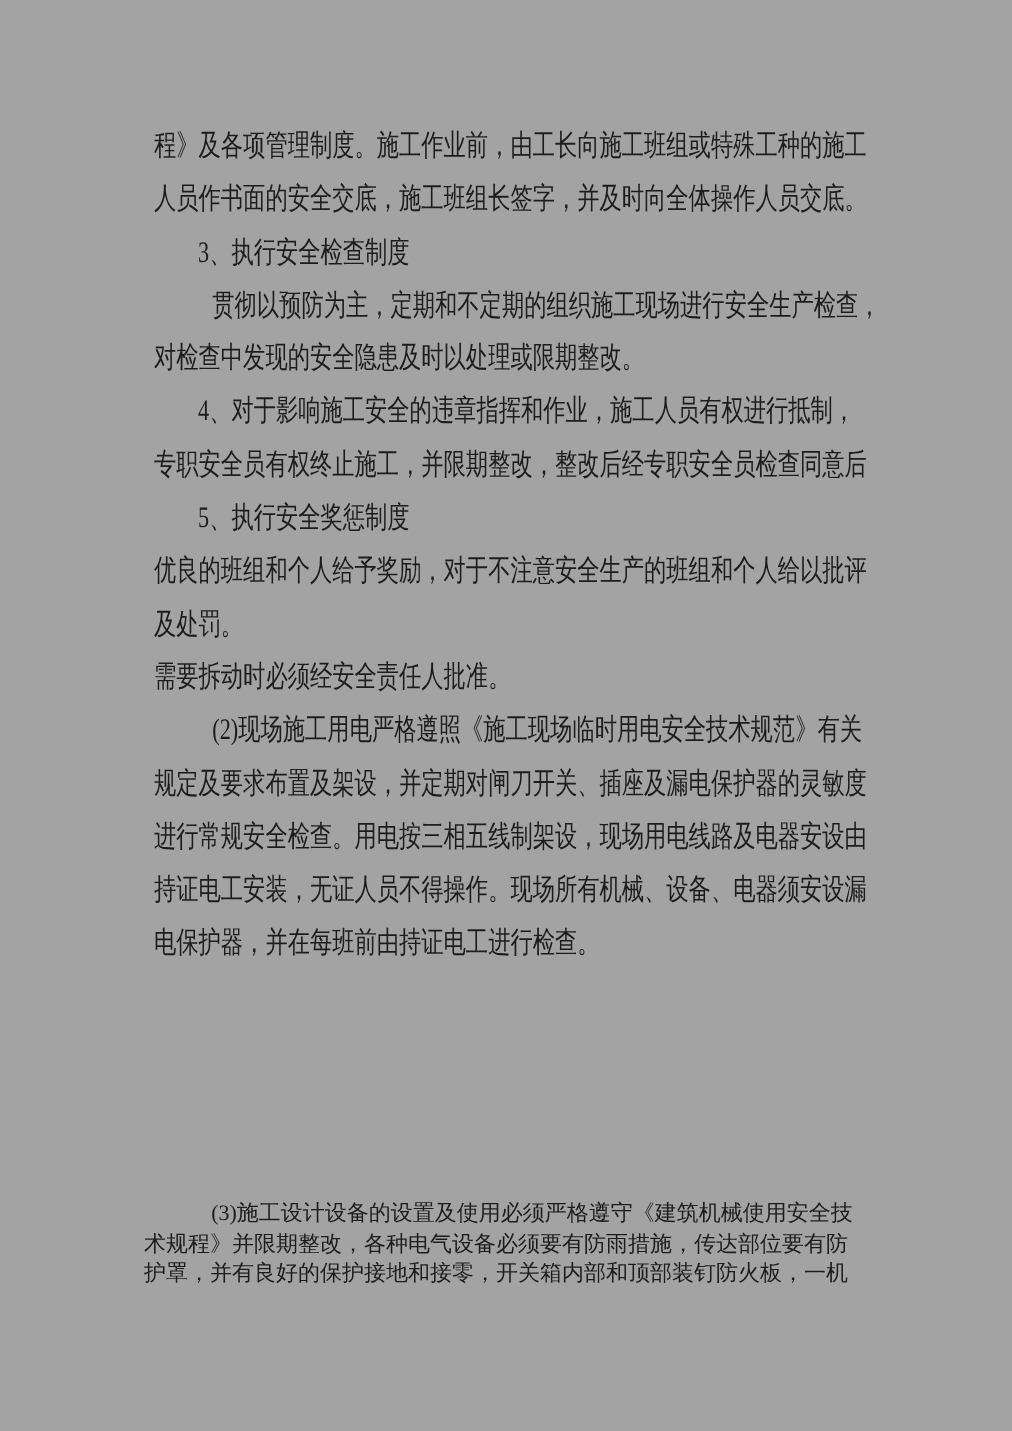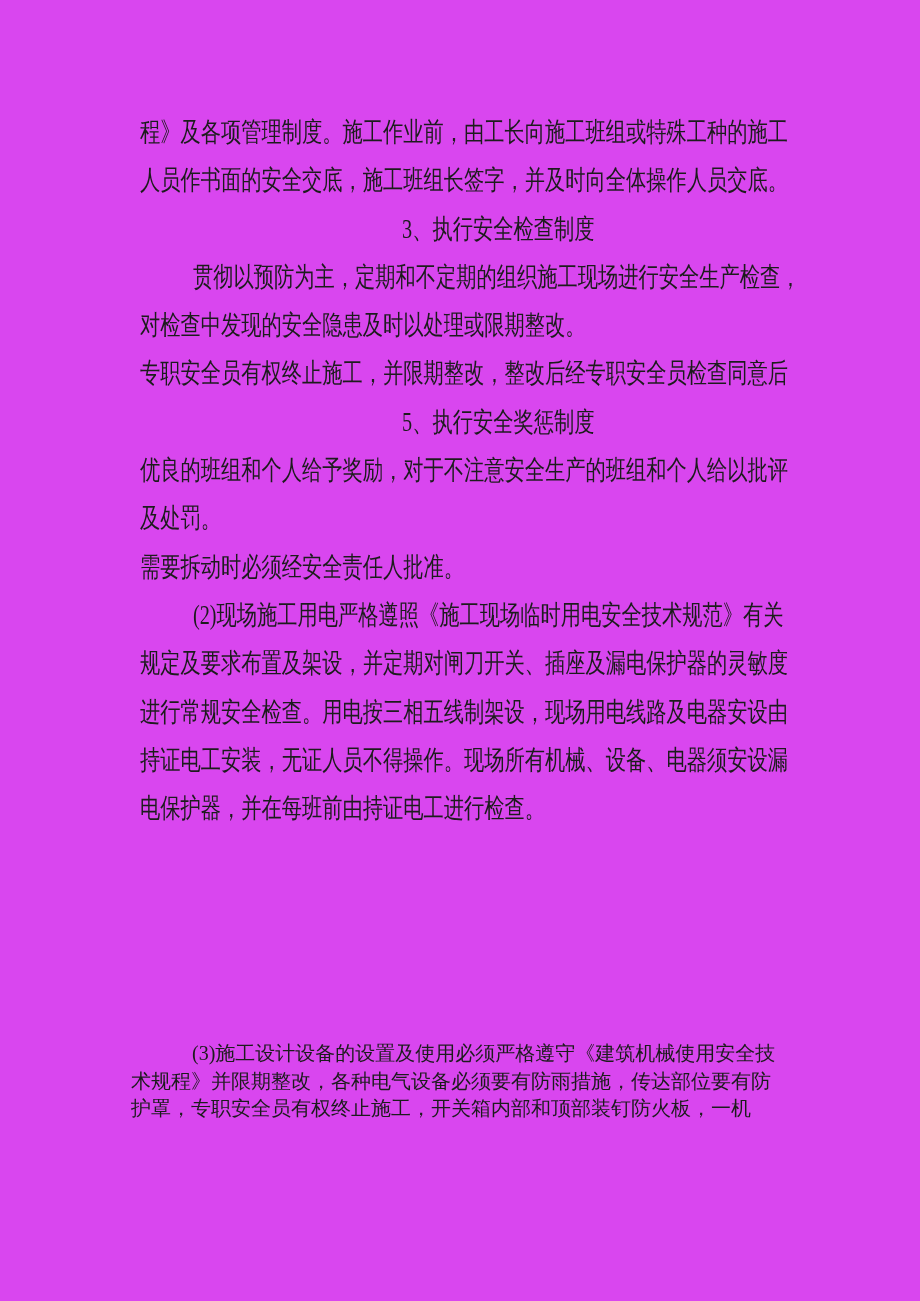--- a/index.html
+++ b/index.html
@@ -1,73 +1,74 @@
 <!DOCTYPE html>
 <html><head>
 <meta charset="utf-8">
 <style>
   html, body { margin: 0; padding: 0; background: #ffffff; }
   .page {
     position: relative;
     width: 920px;
     height: 1301px;
-    background: #d946ef;
+    background: #a3a3a3;
     color: #1c1c1c;
     font-family: "Liberation Serif", "DejaVu Serif", serif;
     overflow: hidden;
   }
   .block { position: absolute; }
   .body-block { left: 140px; top: 108px; width: 740px; }
   .body-block .line {
     height: 48.3px;
     line-height: 48.3px;
     font-size: 27px;
     white-space: nowrap;
   }
   
   .body-block .sx {
     display: inline-block;
     transform: scaleX(0.75);
     transform-origin: 0 50%;
     white-space: nowrap;
   }
-  .footer-block { left: 131px; top: 1040px; width: 760px; }
+  .footer-block { left: 131px; top: 1090px; width: 760px; }
   .footer-block .line {
     height: 27.6px;
     line-height: 27.6px;
     font-size: 20px;
     white-space: nowrap;
   }
   .footer-block .sx { display: inline-block; transform-origin: 0 50%; white-space: nowrap; }
-  .ind-40 { padding-left: 40px; text-align: center; }
+  .ind-40 { padding-left: 40px; }
   .ind-53 { padding-left: 53px; font-family: Liberation Serif, serif; }
   .ind-61 { padding-left: 61px; }
 </style>
 </head>
 <body>
 
 <div class="page">
 
   <div class="block body-block">
     <div class="line"><span class="sx">程》及各项管理制度。施工作业前，由工长向施工班组或特殊工种的施工</span></div>
     <div class="line"><span class="sx">人员作书面的安全交底，施工班组长签字，并及时向全体操作人员交底。</span></div>
     <div class="line ind-40"><span class="sx">3、执行安全检查制度</span></div>
     <div class="line ind-53"><span class="sx">贯彻以预防为主，定期和不定期的组织施工现场进行安全生产检查，</span></div>
     <div class="line"><span class="sx">对检查中发现的安全隐患及时以处理或限期整改。</span></div>
+    <div class="line ind-40"><span class="sx">4、对于影响施工安全的违章指挥和作业，施工人员有权进行抵制，</span></div>
     <div class="line"><span class="sx">专职安全员有权终止施工，并限期整改，整改后经专职安全员检查同意后</span></div>
     <div class="line ind-40"><span class="sx">5、执行安全奖惩制度</span></div>
     <div class="line"><span class="sx">优良的班组和个人给予奖励，对于不注意安全生产的班组和个人给以批评</span></div>
     <div class="line"><span class="sx">及处罚。</span></div>
     <div class="line"><span class="sx">需要拆动时必须经安全责任人批准。</span></div>
     <div class="line ind-53"><span class="sx">(2)现场施工用电严格遵照《施工现场临时用电安全技术规范》有关</span></div>
     <div class="line"><span class="sx">规定及要求布置及架设，并定期对闸刀开关、插座及漏电保护器的灵敏度</span></div>
     <div class="line"><span class="sx">进行常规安全检查。用电按三相五线制架设，现场用电线路及电器安设由</span></div>
     <div class="line"><span class="sx">持证电工安装，无证人员不得操作。现场所有机械、设备、电器须安设漏</span></div>
     <div class="line"><span class="sx">电保护器，并在每班前由持证电工进行检查。</span></div>
   </div>
 
   <div class="block footer-block">
     <div class="line ind-61"><span class="sx">(3)施工设计设备的设置及使用必须严格遵守《建筑机械使用安全技</span></div>
     <div class="line"><span class="sx">术规程》并限期整改，各种电气设备必须要有防雨措施，传达部位要有防</span></div>
-    <div class="line"><span class="sx">护罩，专职安全员有权终止施工，开关箱内部和顶部装钉防火板，一机</span></div>
+    <div class="line"><span class="sx">护罩，并有良好的保护接地和接零，开关箱内部和顶部装钉防火板，一机</span></div>
   </div>
 
 </div>
 
 </body></html>

